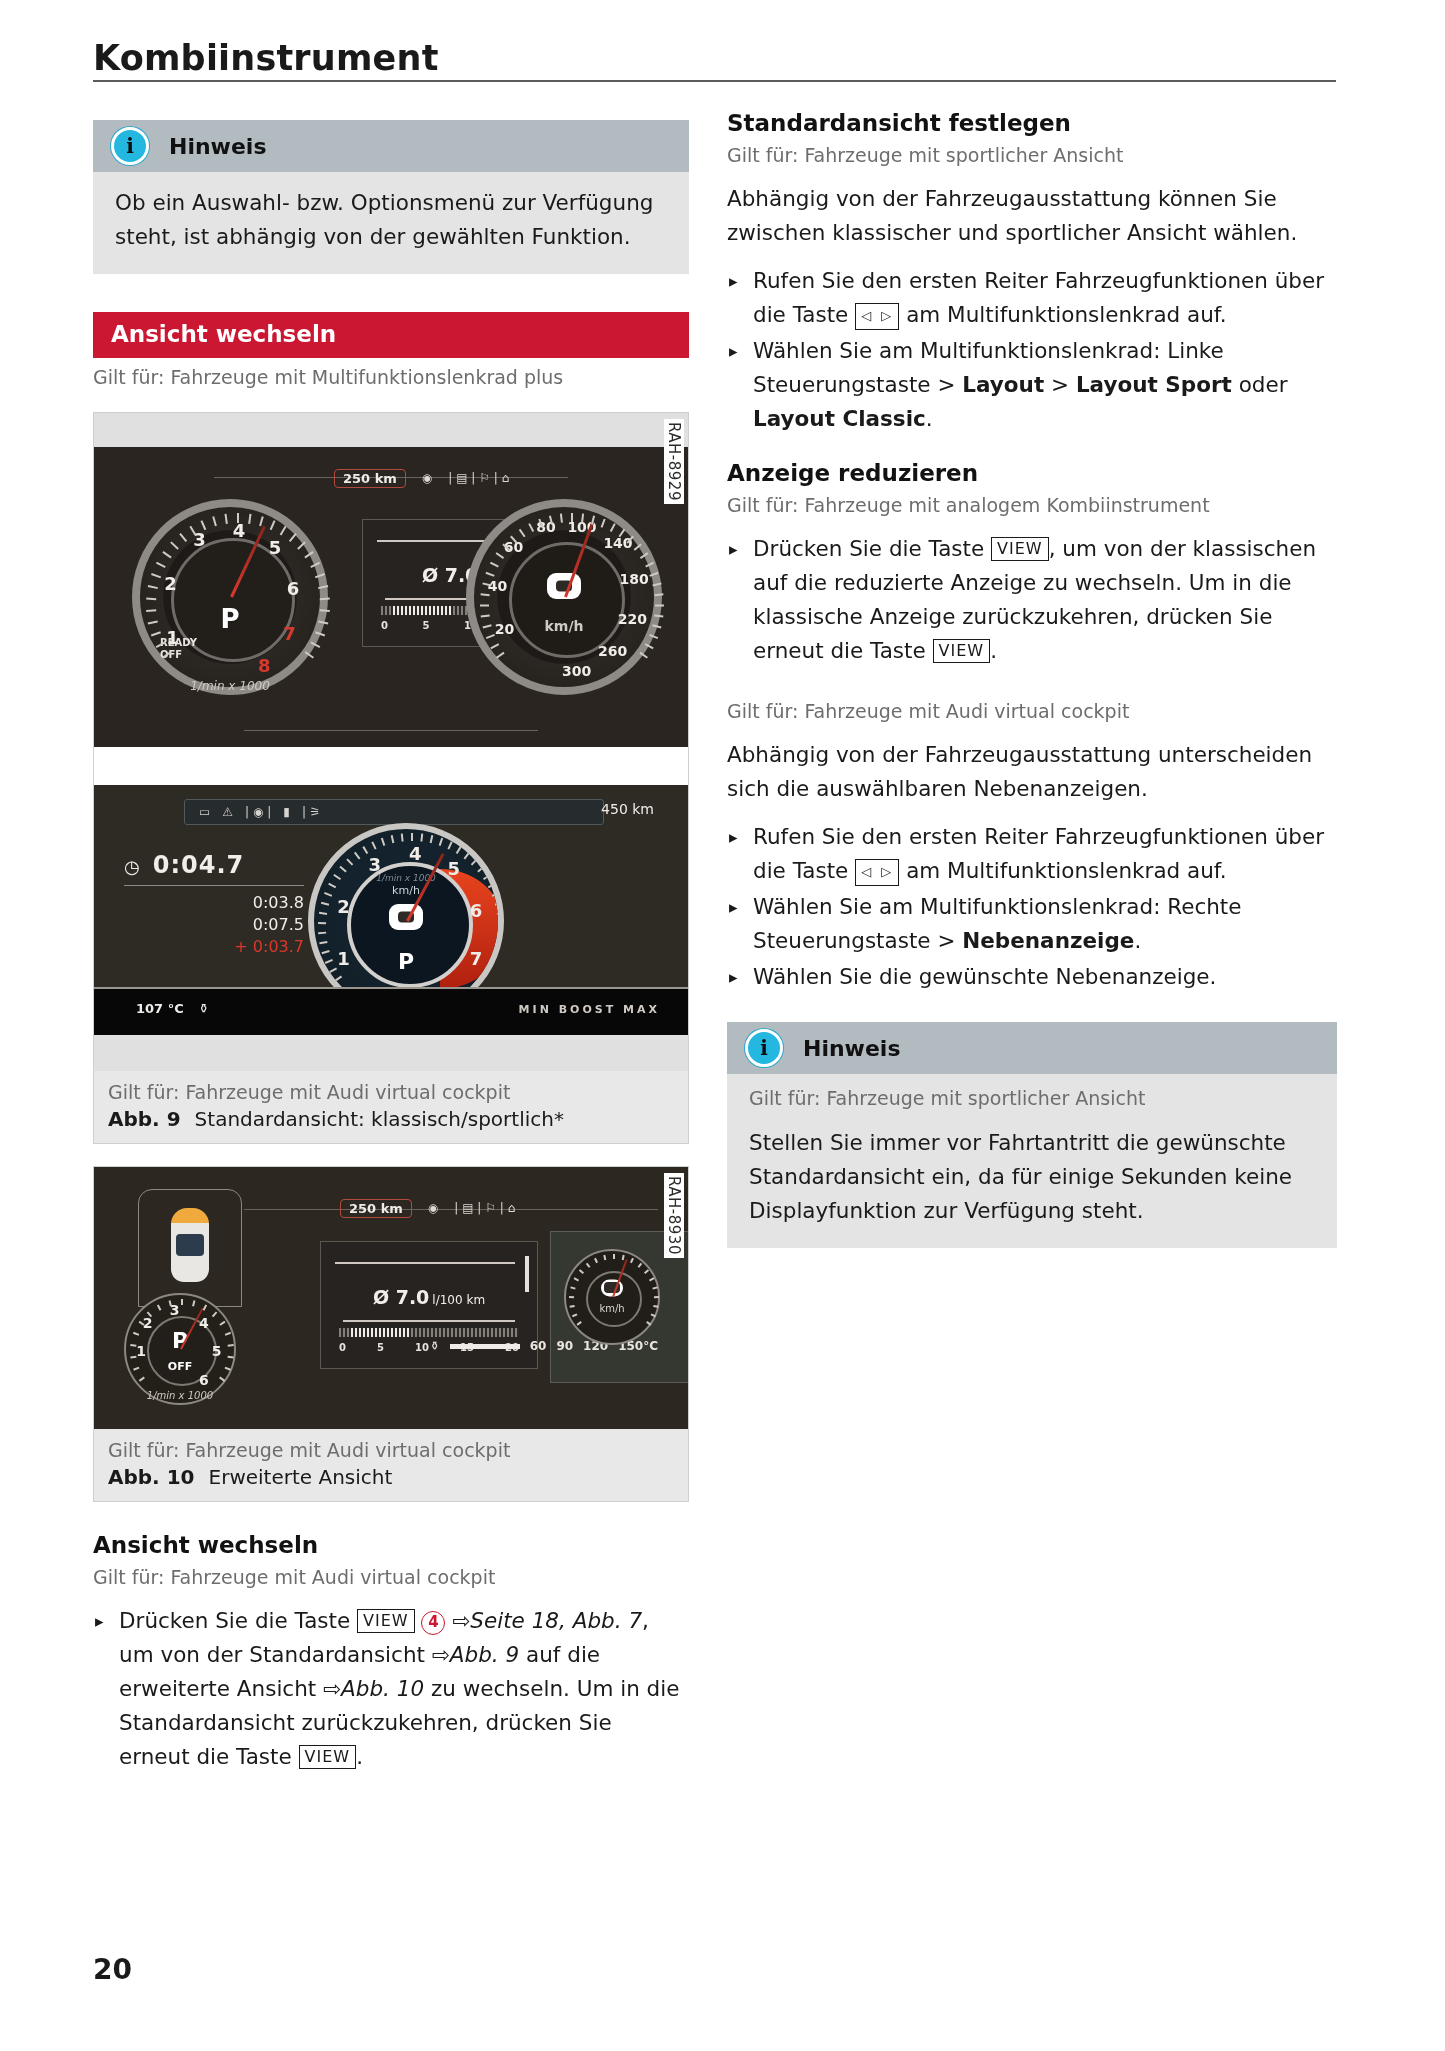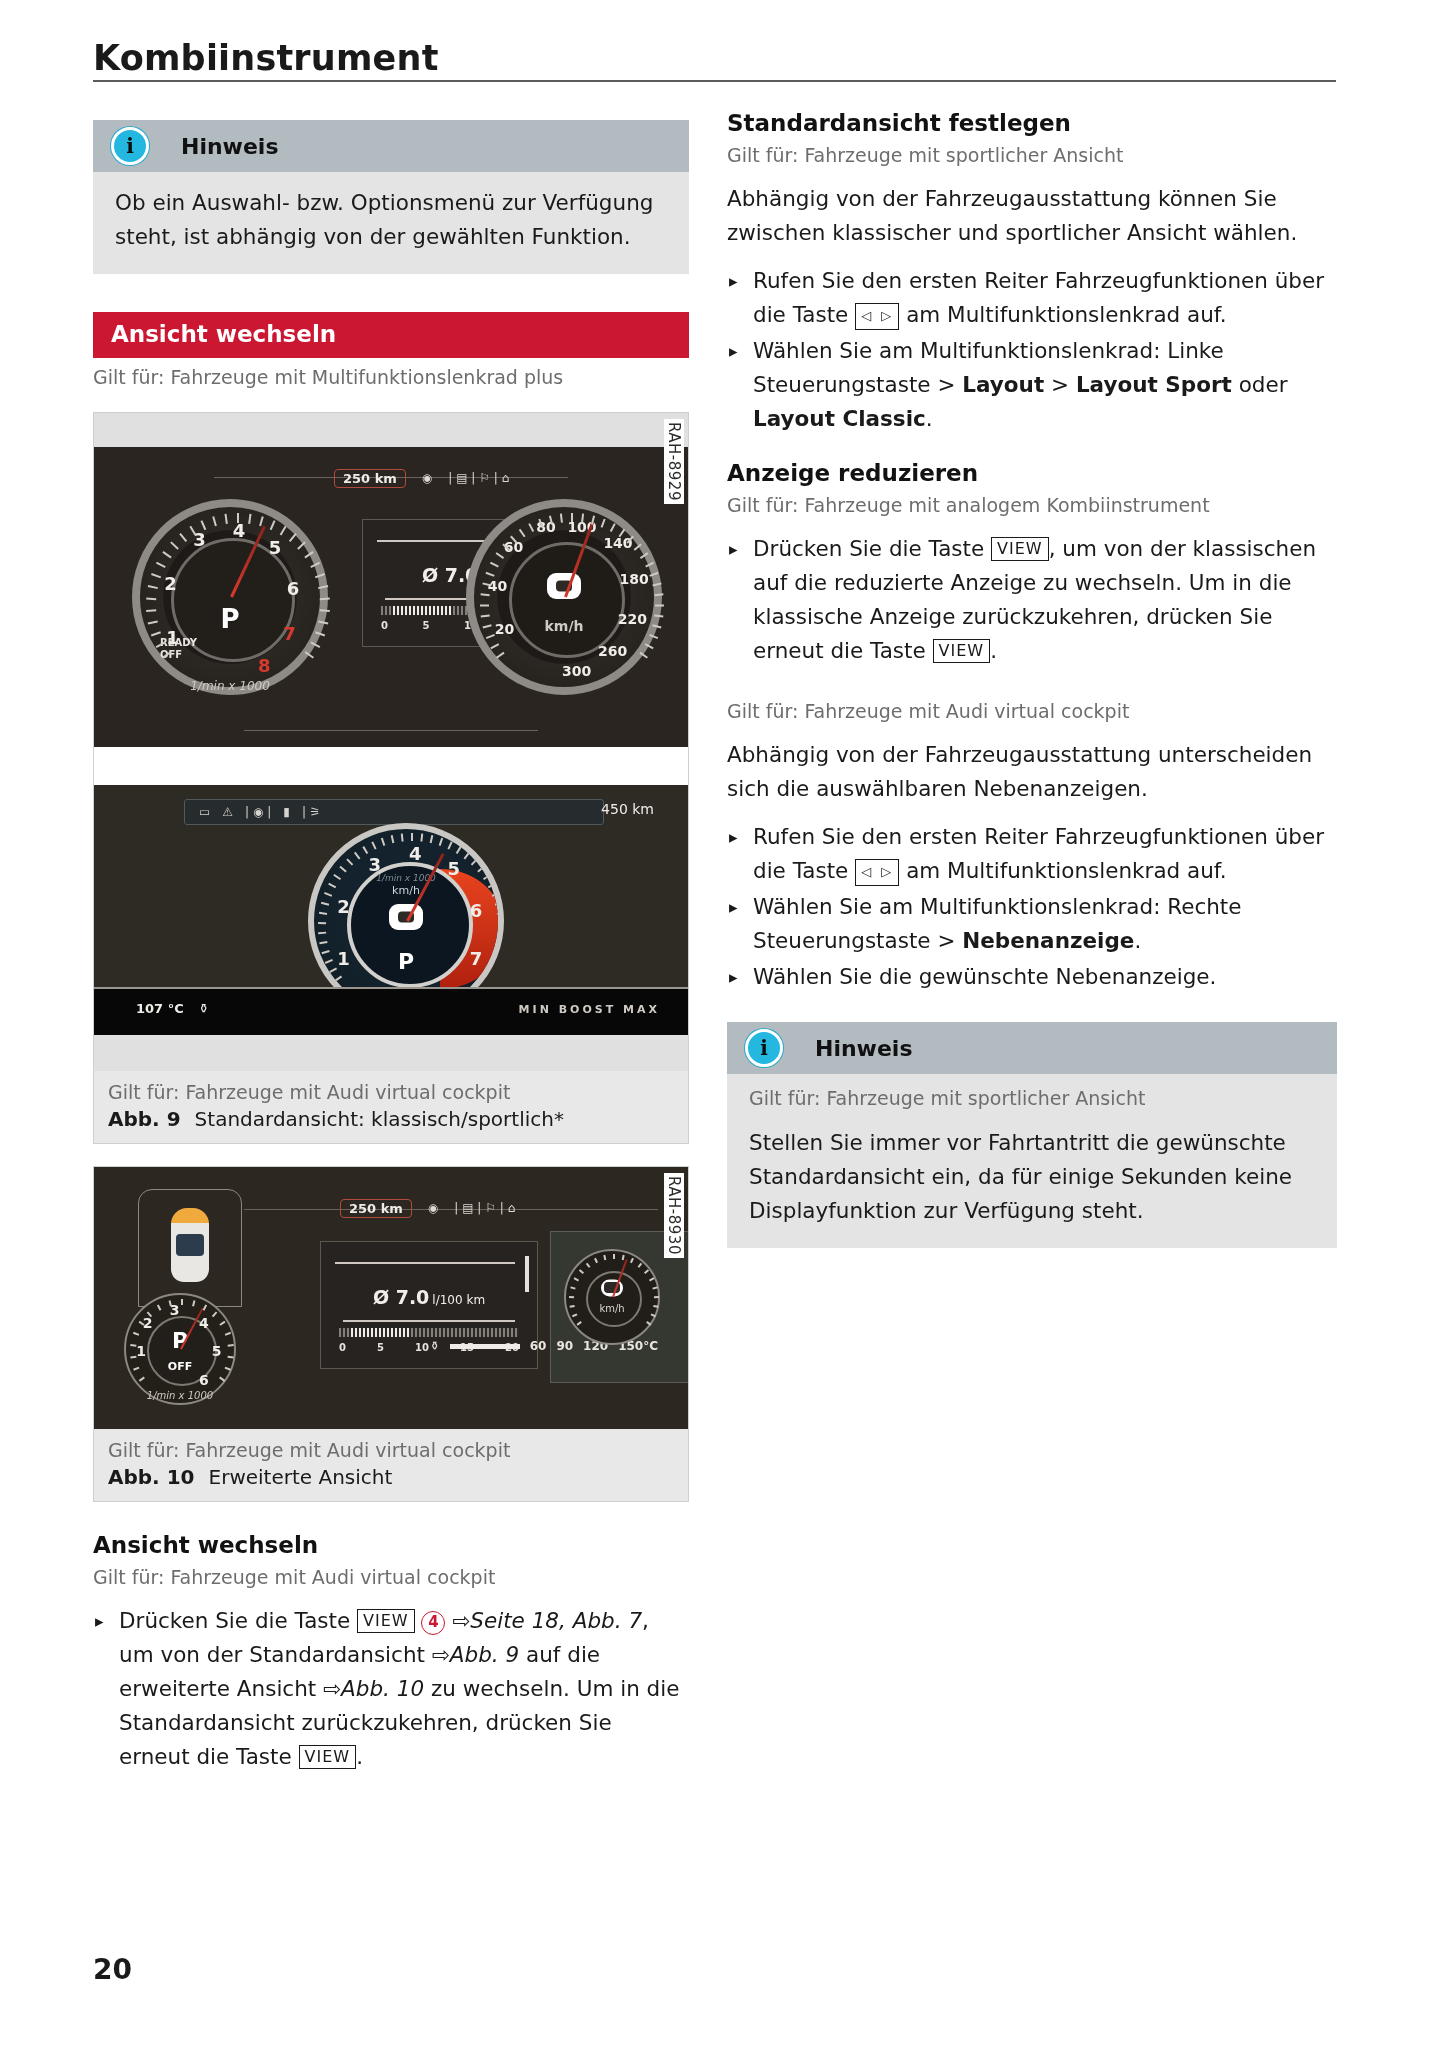--- a/index.html
+++ b/index.html
@@ -75,21 +75,21 @@
     align-items: center;
     justify-content: center;
     color: #0d0d0d;
     font-weight: bold;
     font-size: 20px;
     font-family: "DejaVu Serif", serif;
     line-height: 1;
     flex: 0 0 auto;
   }
   .note-title {
-    margin-left: 32px;
+    margin-left: 20px;
     font-size: 22px;
     font-weight: bold;
     color: #111;
   }
   .note-body {
     background: #e4e4e4;
     padding: 14px 22px 20px 22px;
     box-sizing: border-box;
     font-size: 21.5px;
     line-height: 34px;
@@ -809,20 +809,29 @@
       <div class="cluster sport">
         <div class="sport-topbar">
           <span>▭</span>
           <span>⚠</span>
           <span>| ◉ |</span>
           <span>▮</span>
           <span>| ⚞</span>
         </div>
         <div class="sport-range">450 km</div>
 
+        <div class="lap-block">
+          <div class="lap-main">
+            <span style="font-size:18px;margin-right:12px">◷</span><span>0:04.7</span>
+          </div>
+          <div class="lap-rule"></div>
+          <div class="lap-row">0:03.8</div>
+          <div class="lap-row">0:07.5</div>
+          <div class="lap-row delta">+ 0:03.7</div>
+        </div>
 
         <div class="sport-tach">
           <div class="redzone"></div>
           <div class="sport-inner"></div>
           <div class="num" style="left:16%;top:70%">1</div>
           <div class="num" style="left:16%;top:42%">2</div>
           <div class="num" style="left:33%;top:19%">3</div>
           <div class="num" style="left:55%;top:13%">4</div>
           <div class="num" style="left:76%;top:21%">5</div>
           <div class="num" style="left:88%;top:44%">6</div>

